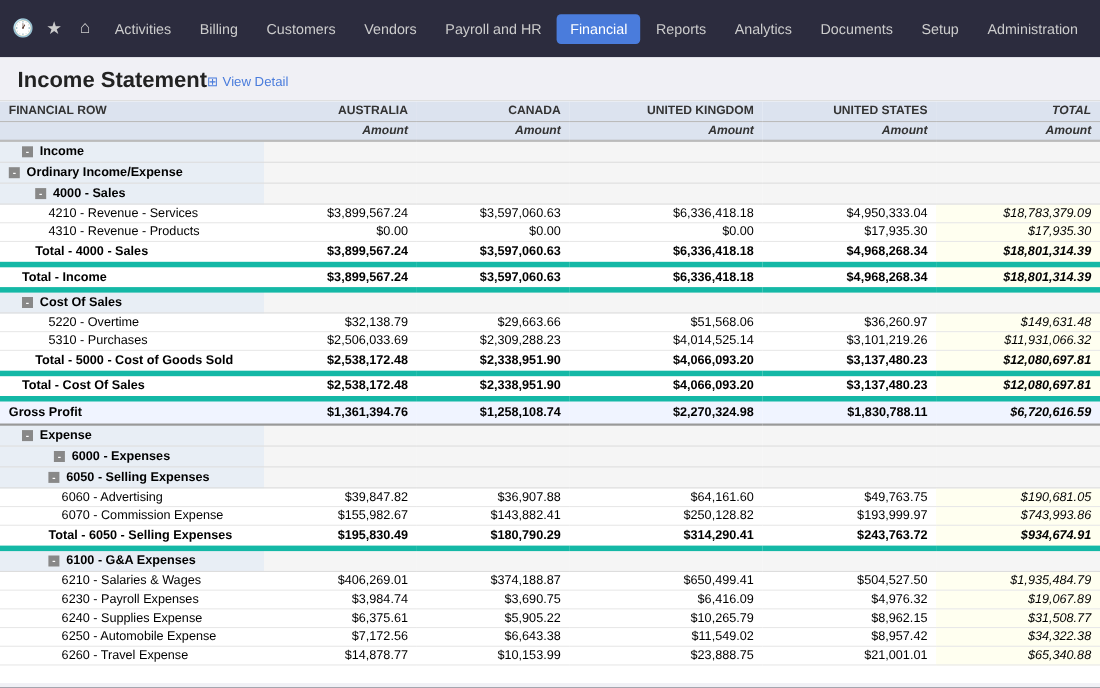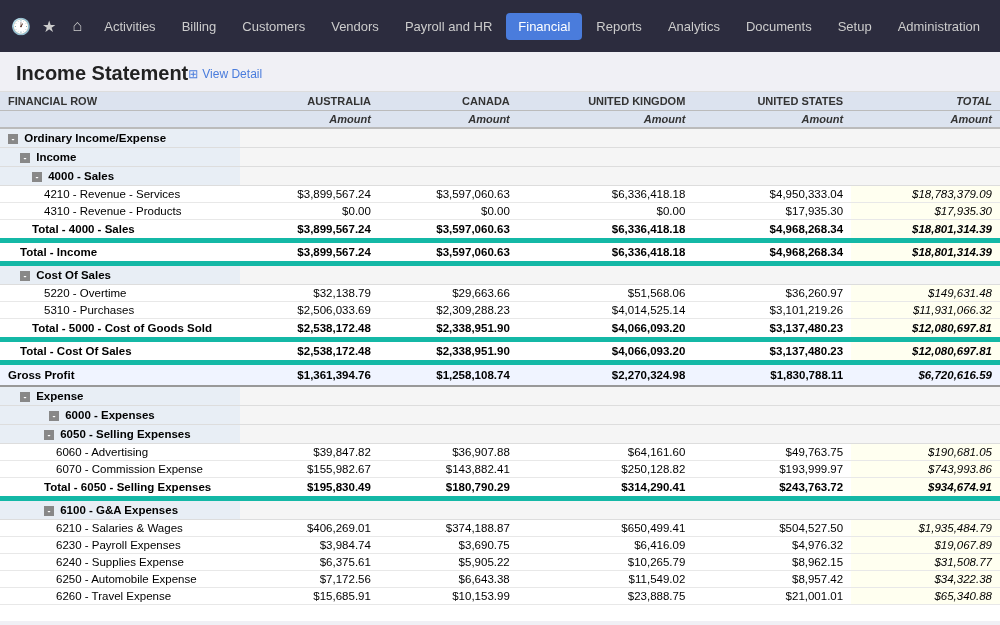--- a/index.html
+++ b/index.html
@@ -209,34 +209,34 @@
           <th class="label-col"></th>
           <th>Amount</th>
           <th>Amount</th>
           <th>Amount</th>
           <th>Amount</th>
           <th class="total-col">Amount</th>
         </tr>
       </thead>
       <tbody id="table-body">
       <tr class="section-header">
+      <td class="label-col" style="padding-left:20px; font-weight:bold; background:#e8eef5;">
+        <span class="collapse-icon">-</span>
+        <span>Income</span>
+      </td>
+      <td class="amount"></td>
+      <td class="amount"></td>
+      <td class="amount"></td>
+      <td class="amount"></td>
+      <td class="amount total-col"></td>
+    </tr>
+          <tr class="section-header">
       <td class="label-col" style="padding-left:8px; font-weight:bold; background:#e8eef5;">
         <span class="collapse-icon">-</span>
         <span>Ordinary Income/Expense</span>
-      </td>
-      <td class="amount"></td>
-      <td class="amount"></td>
-      <td class="amount"></td>
-      <td class="amount"></td>
-      <td class="amount total-col"></td>
-    </tr>
-          <tr class="section-header">
-      <td class="label-col" style="padding-left:20px; font-weight:bold; background:#e8eef5;">
-        <span class="collapse-icon">-</span>
-        <span>Income</span>
       </td>
       <td class="amount"></td>
       <td class="amount"></td>
       <td class="amount"></td>
       <td class="amount"></td>
       <td class="amount total-col"></td>
     </tr>
           <tr class="section-header">
       <td class="label-col" style="padding-left:32px; font-weight:bold; background:#e8eef5;">
         <span class="collapse-icon">-</span>
@@ -426,21 +426,21 @@
           <tr class="data-row">
       <td class="label-col" style="padding-left:56px;">6250 - Automobile Expense</td>
       <td class="amount">$7,172.56</td>
       <td class="amount">$6,643.38</td>
       <td class="amount">$11,549.02</td>
       <td class="amount">$8,957.42</td>
       <td class="amount total-col">$34,322.38</td>
     </tr>
           <tr class="data-row">
       <td class="label-col" style="padding-left:56px;">6260 - Travel Expense</td>
-      <td class="amount">$15,685.91</td>
+      <td class="amount">$14,878.77</td>
       <td class="amount">$10,153.99</td>
       <td class="amount">$23,888.75</td>
       <td class="amount">$21,001.01</td>
       <td class="amount total-col">$65,340.88</td>
     </tr>
         </tbody>
     </table>
   </div>
 </div>
 

